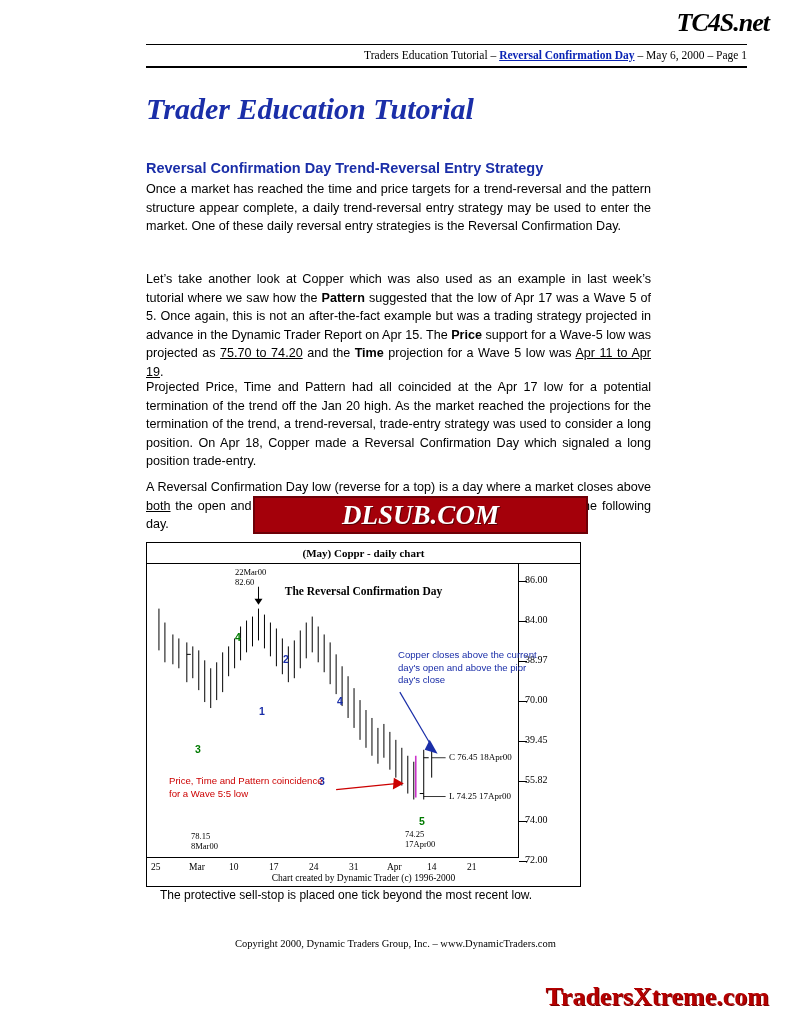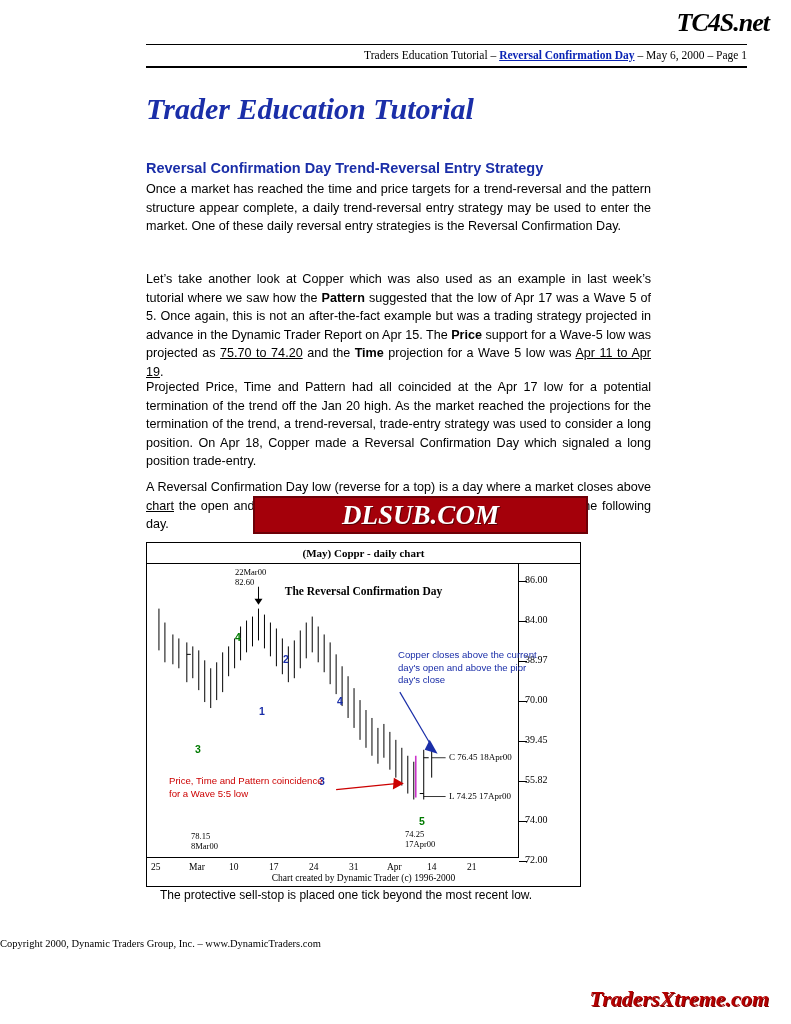--- a/index.html
+++ b/index.html
@@ -147,29 +147,29 @@
   svg.overlay { position:absolute; left:0; top:0; width:100%; height:100%; }
 
   
   .caption {
     position:absolute; left:160px; top:888px; width:520px;
     font-family:"Liberation Sans", sans-serif; font-size:12px;
   }
 
   
   .copyright {
-    position:absolute; left:0; right:0; top:938px; 
+    position:absolute; left:0; right:0; top:938px; text-align:center;
     font-size:10.5px; font-family:"Liberation Serif", serif;
   }
 
   
   .txw {
     position:absolute; right:22px; bottom:12px;
     font-family:"Liberation Serif", serif;
-    font-size:22px; font-weight:bold; font-style:italic;
+    font-size:26px; font-weight:bold; 
     color:#b50000;
     text-shadow: 1px 1px 0 #7a0000;
   }
 </style>
 </head>
 <body>
 
 <div class="page">
 
   <div class="tc4s">TC4S.net</div>
@@ -183,21 +183,21 @@
   <div class="doc-title">Trader Education Tutorial</div>
 
   <div class="sec-head">Reversal Confirmation Day Trend-Reversal Entry Strategy</div>
 
   <p class="body col" id="para1">Once a market has reached the time and price targets for a trend-reversal and the pattern structure appear complete, a daily trend-reversal entry strategy may be used to enter the market. One of these daily reversal entry strategies is the Reversal Confirmation Day.</p>
 
   <p class="body col" id="para2"><span>Let’s take another look at Copper which was also used as an example in last week’s tutorial where we saw how the </span><b>Pattern</b><span> suggested that the low of Apr 17 was a Wave 5 of 5. Once again, this is not an after-the-fact example but was a trading strategy projected in advance in the Dynamic Trader Report on Apr 15. The </span><b>Price</b><span> support for a Wave-5 low was projected as </span><span class="u">75.70 to 74.20</span><span> and the </span><b>Time</b><span> projection for a Wave 5 low was </span><span class="u">Apr 11 to Apr 19</span><span>.</span></p>
 
   <p class="body col" id="para3">Projected Price, Time and Pattern had all coincided at the Apr 17 low for a potential termination of the trend off the Jan 20 high. As the market reached the projections for the termination of the trend, a trend-reversal, trade-entry strategy was used to consider a long position. On Apr 18, Copper made a Reversal Confirmation Day which signaled a long position trade-entry.</p>
 
-  <p class="body col" id="para4"><span>A Reversal Confirmation Day low (reverse for a top) is a day where a market closes above </span><span class="u">chart</span><span> the open and above the prior day’s close. The signal to go long is on the</span><span> following day.</span></p>
+  <p class="body col" id="para4"><span>A Reversal Confirmation Day low (reverse for a top) is a day where a market closes above </span><span class="u">both</span><span> the open and above the prior day’s close. The signal to go long is on the</span><span> following day.</span></p>
 
   <div class="dlsub">
     <span>DLSUB.COM</span>
   </div>
 
   <div class="chartbox">
 
     <div class="chart-title">(May) Coppr - daily chart</div>
     <div class="chart-inner-rule"></div>
     <div class="chart-sub">The Reversal Confirmation Day</div>

